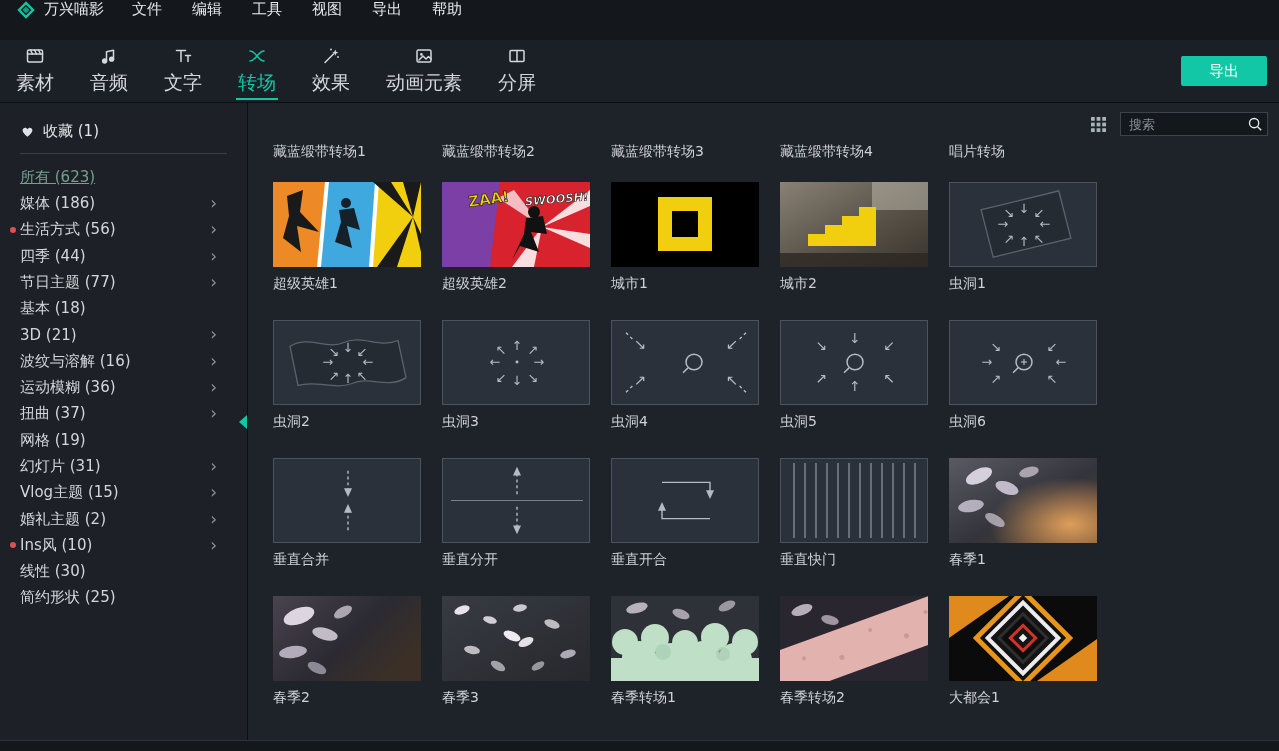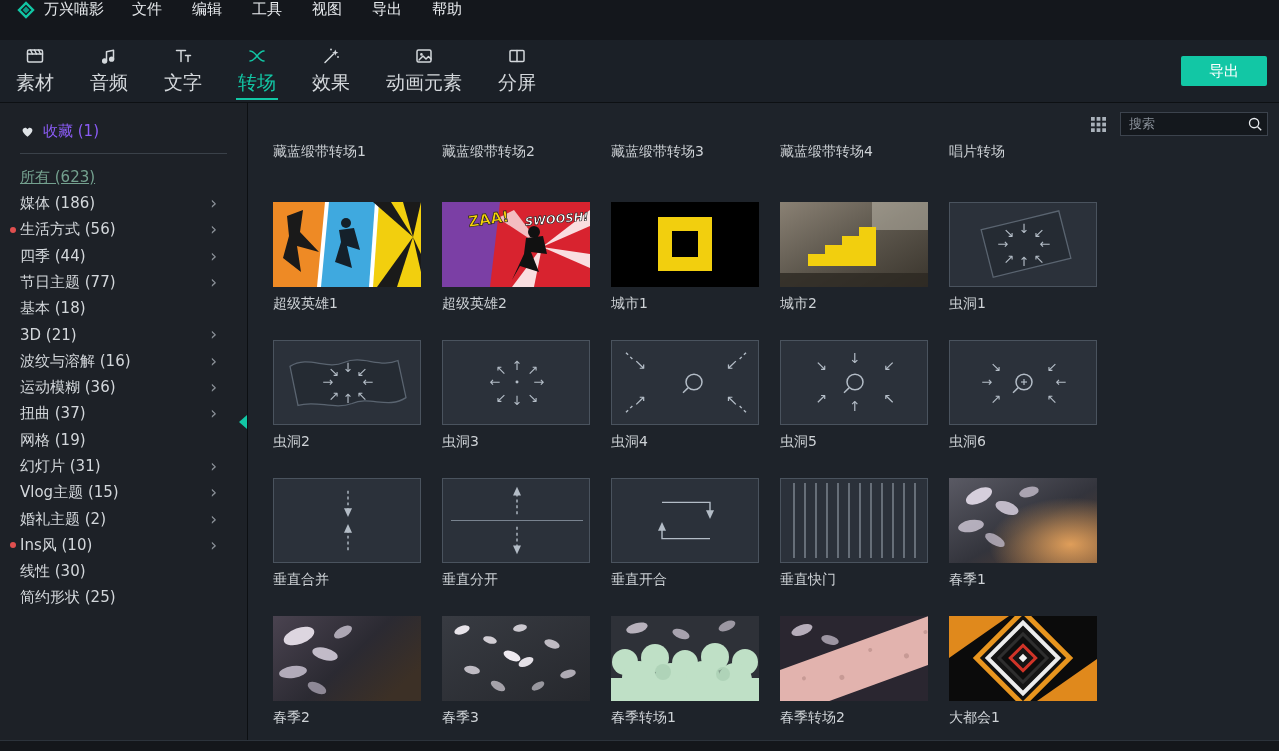--- a/index.html
+++ b/index.html
@@ -37,21 +37,21 @@
     background:#12c7a5; color:#ffffff; border:none; border-radius:2px;
     font-size:15px; font-family:inherit; cursor:pointer;
   }
 
   
   .workspace { display:flex; height:637px; }
   .sidebar {
     width:248px; background:#1d2127; border-right:1px solid #0c0f12;
     position:relative; padding-top:14px; flex-shrink:0;
   }
-  .fav-row { display:flex; align-items:center; padding:0 20px; height:28px; font-size:15px; color:#8b5cf6;text-align:right; }
+  .fav-row { display:flex; align-items:center; padding:0 20px; height:28px; font-size:15px; color:#e5e5e5;text-align:right; }
   .fav-row .heart { margin-right:8px; display:flex; }
   .side-divider { border:none; border-top:1px solid #3a4149; margin:8px 20px 10px 20px; }
   .side-list { list-style:none; }
   .side-item {
     position:relative; display:flex; align-items:center;
     height:26.3px; padding:0 30px 0 20px; font-size:15px; color:#d3d7db; cursor:default;
   }
   .side-item .dot { position:absolute; left:10px; width:6px; height:6px; border-radius:50%; background:#e04f4f; }
   .side-item .chev { margin-left:auto; color:#8a9097; font-size:17px; line-height:1; }
   .side-item.selected .lbl { color:#74a18f; text-decoration:underline; }
@@ -64,29 +64,29 @@
   
   .main { flex:1; background:#1e232a; display:flex; flex-direction:column; }
   .toolbar { height:34px; display:flex; align-items:center; justify-content:flex-end; gap:14px; padding:8px 11px 0 0; }
   .gridview-icon { display:flex; cursor:pointer; }
   .searchbox {
     width:148px; height:24px; background:#14181d; border:1px solid #3c434d;
     display:flex; align-items:center; padding:0 4px 0 8px;
   }
   .searchbox input {
     flex:1; min-width:0; background:transparent; border:none; outline:none;
-    color:#7dd3fc; font-size:13px; font-family:Liberation Serif, serif;
+    color:#7dd3fc; font-size:13px; font-family:Liberation Sans, sans-serif;
   }
   .searchbox input::placeholder { color:#8a919a; }
   .mag { display:flex; cursor:pointer; }
 
   .grid-scroll { flex:1; padding:6px 0 0 25px; overflow:hidden; }
   .partial-row {
     display:grid; grid-template-columns:repeat(5,148px); column-gap:21px;
-    margin-bottom:40px;
+    margin-bottom:20px;
   }
   .partial-label { font-size:14px; color:#ced2d6; height:19px; overflow:hidden; white-space:nowrap; }
   .grid {
     display:grid; grid-template-columns:repeat(5,148px); column-gap:21px; row-gap:26px;
   }
   .card { width:148px; cursor:pointer; }
   .thumb { width:148px; height:85px; background:#000; overflow:hidden; }
   .thumb.lineart { background:#2b313a; border:1px solid #4a535e; }
   .thumb svg { display:block; }
   .card-label { margin-top:8px; font-size:14px; color:#ced2d6; height:19px; white-space:nowrap; overflow:hidden; }

